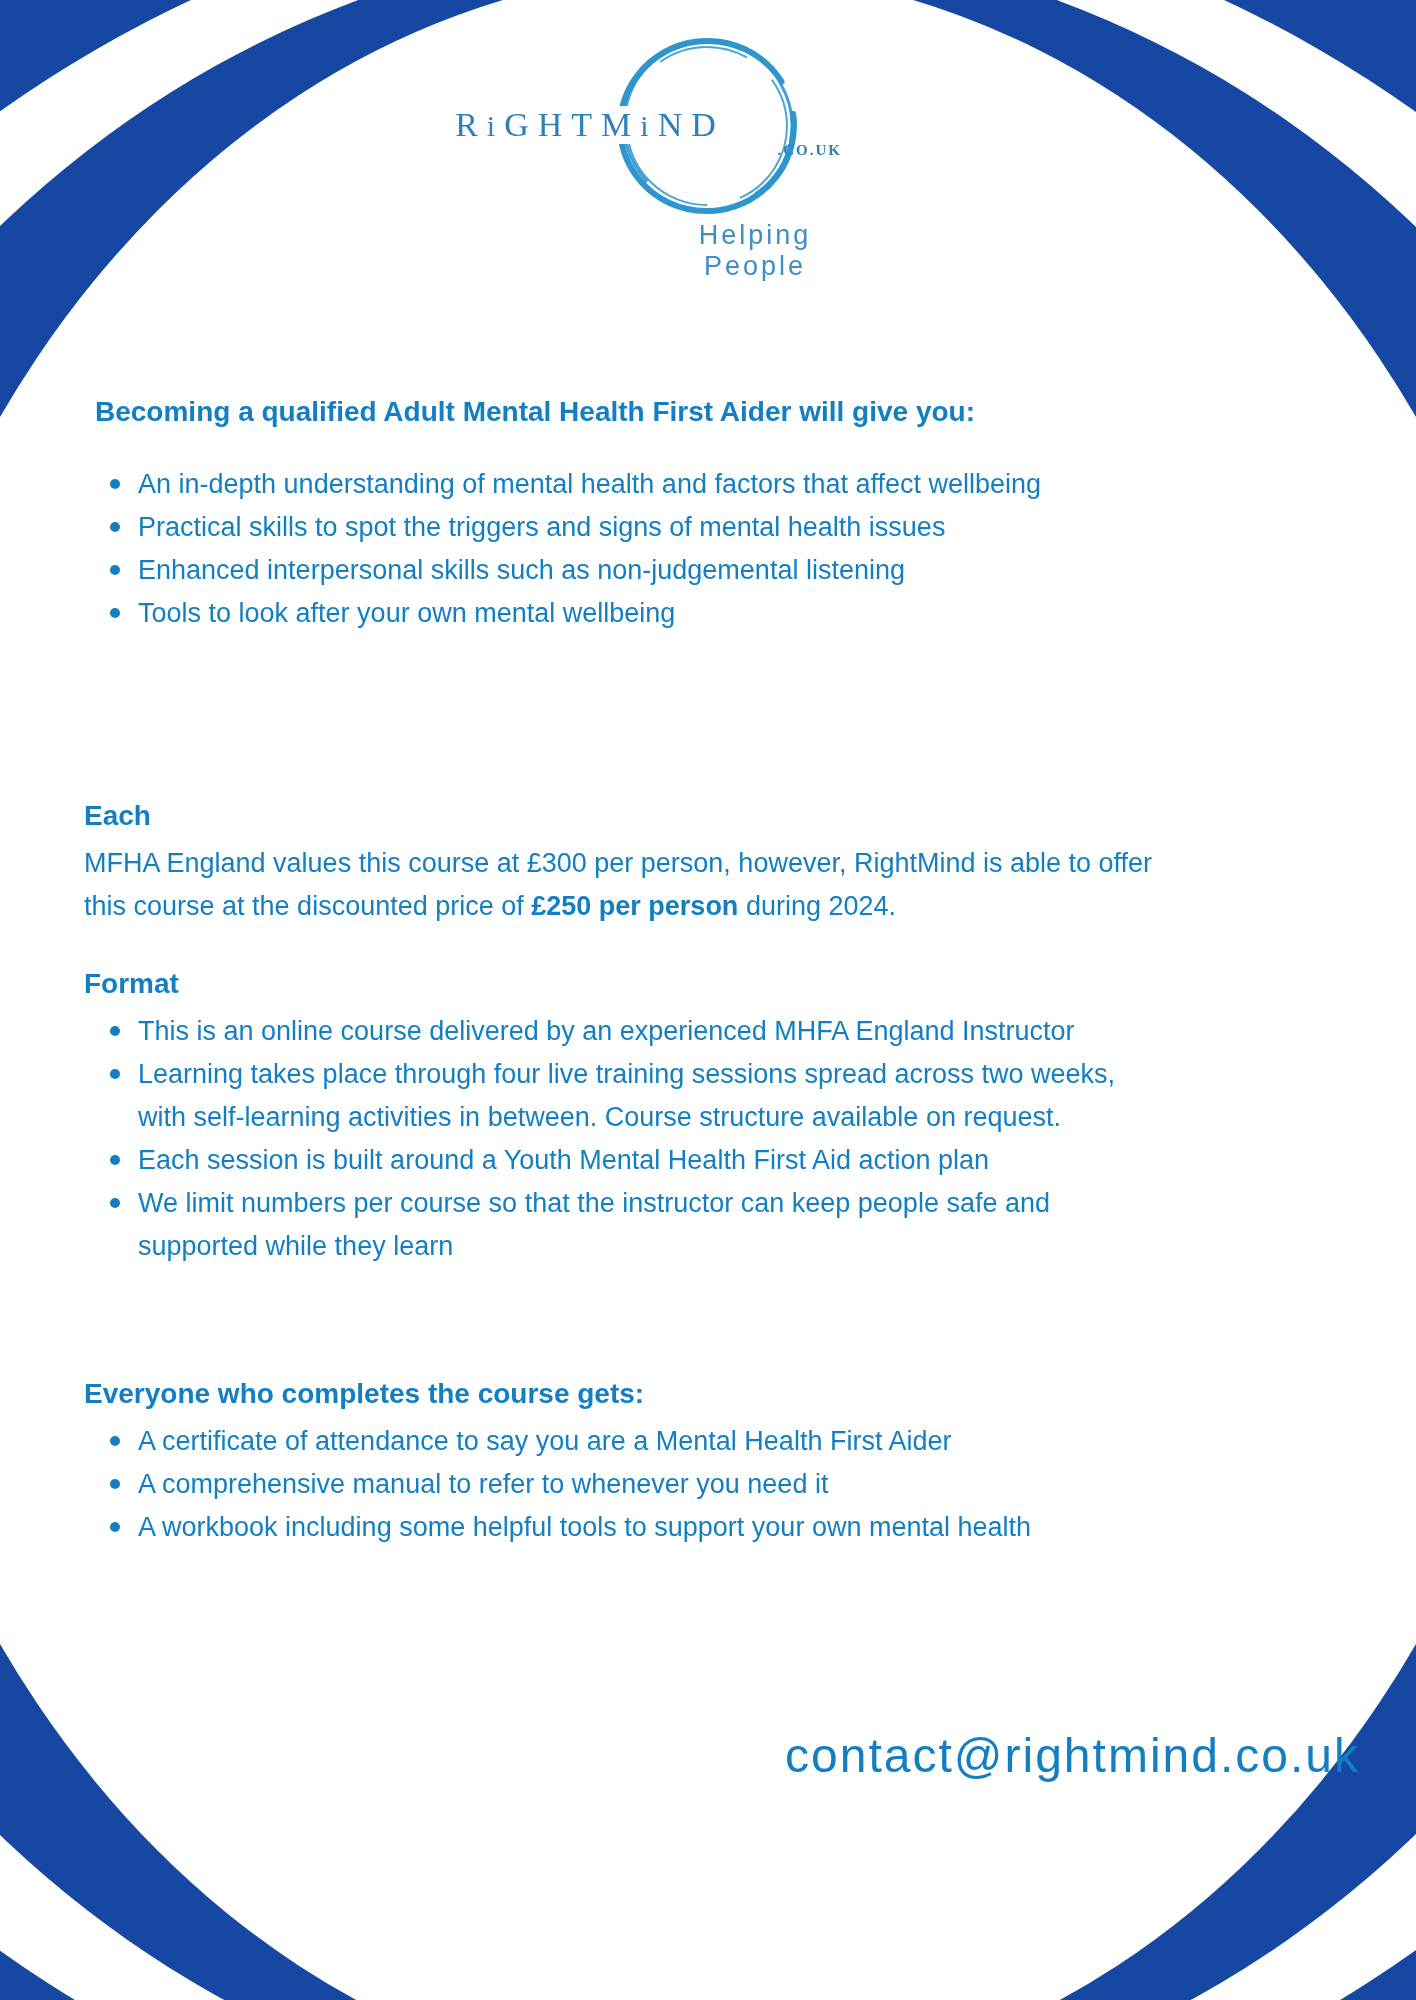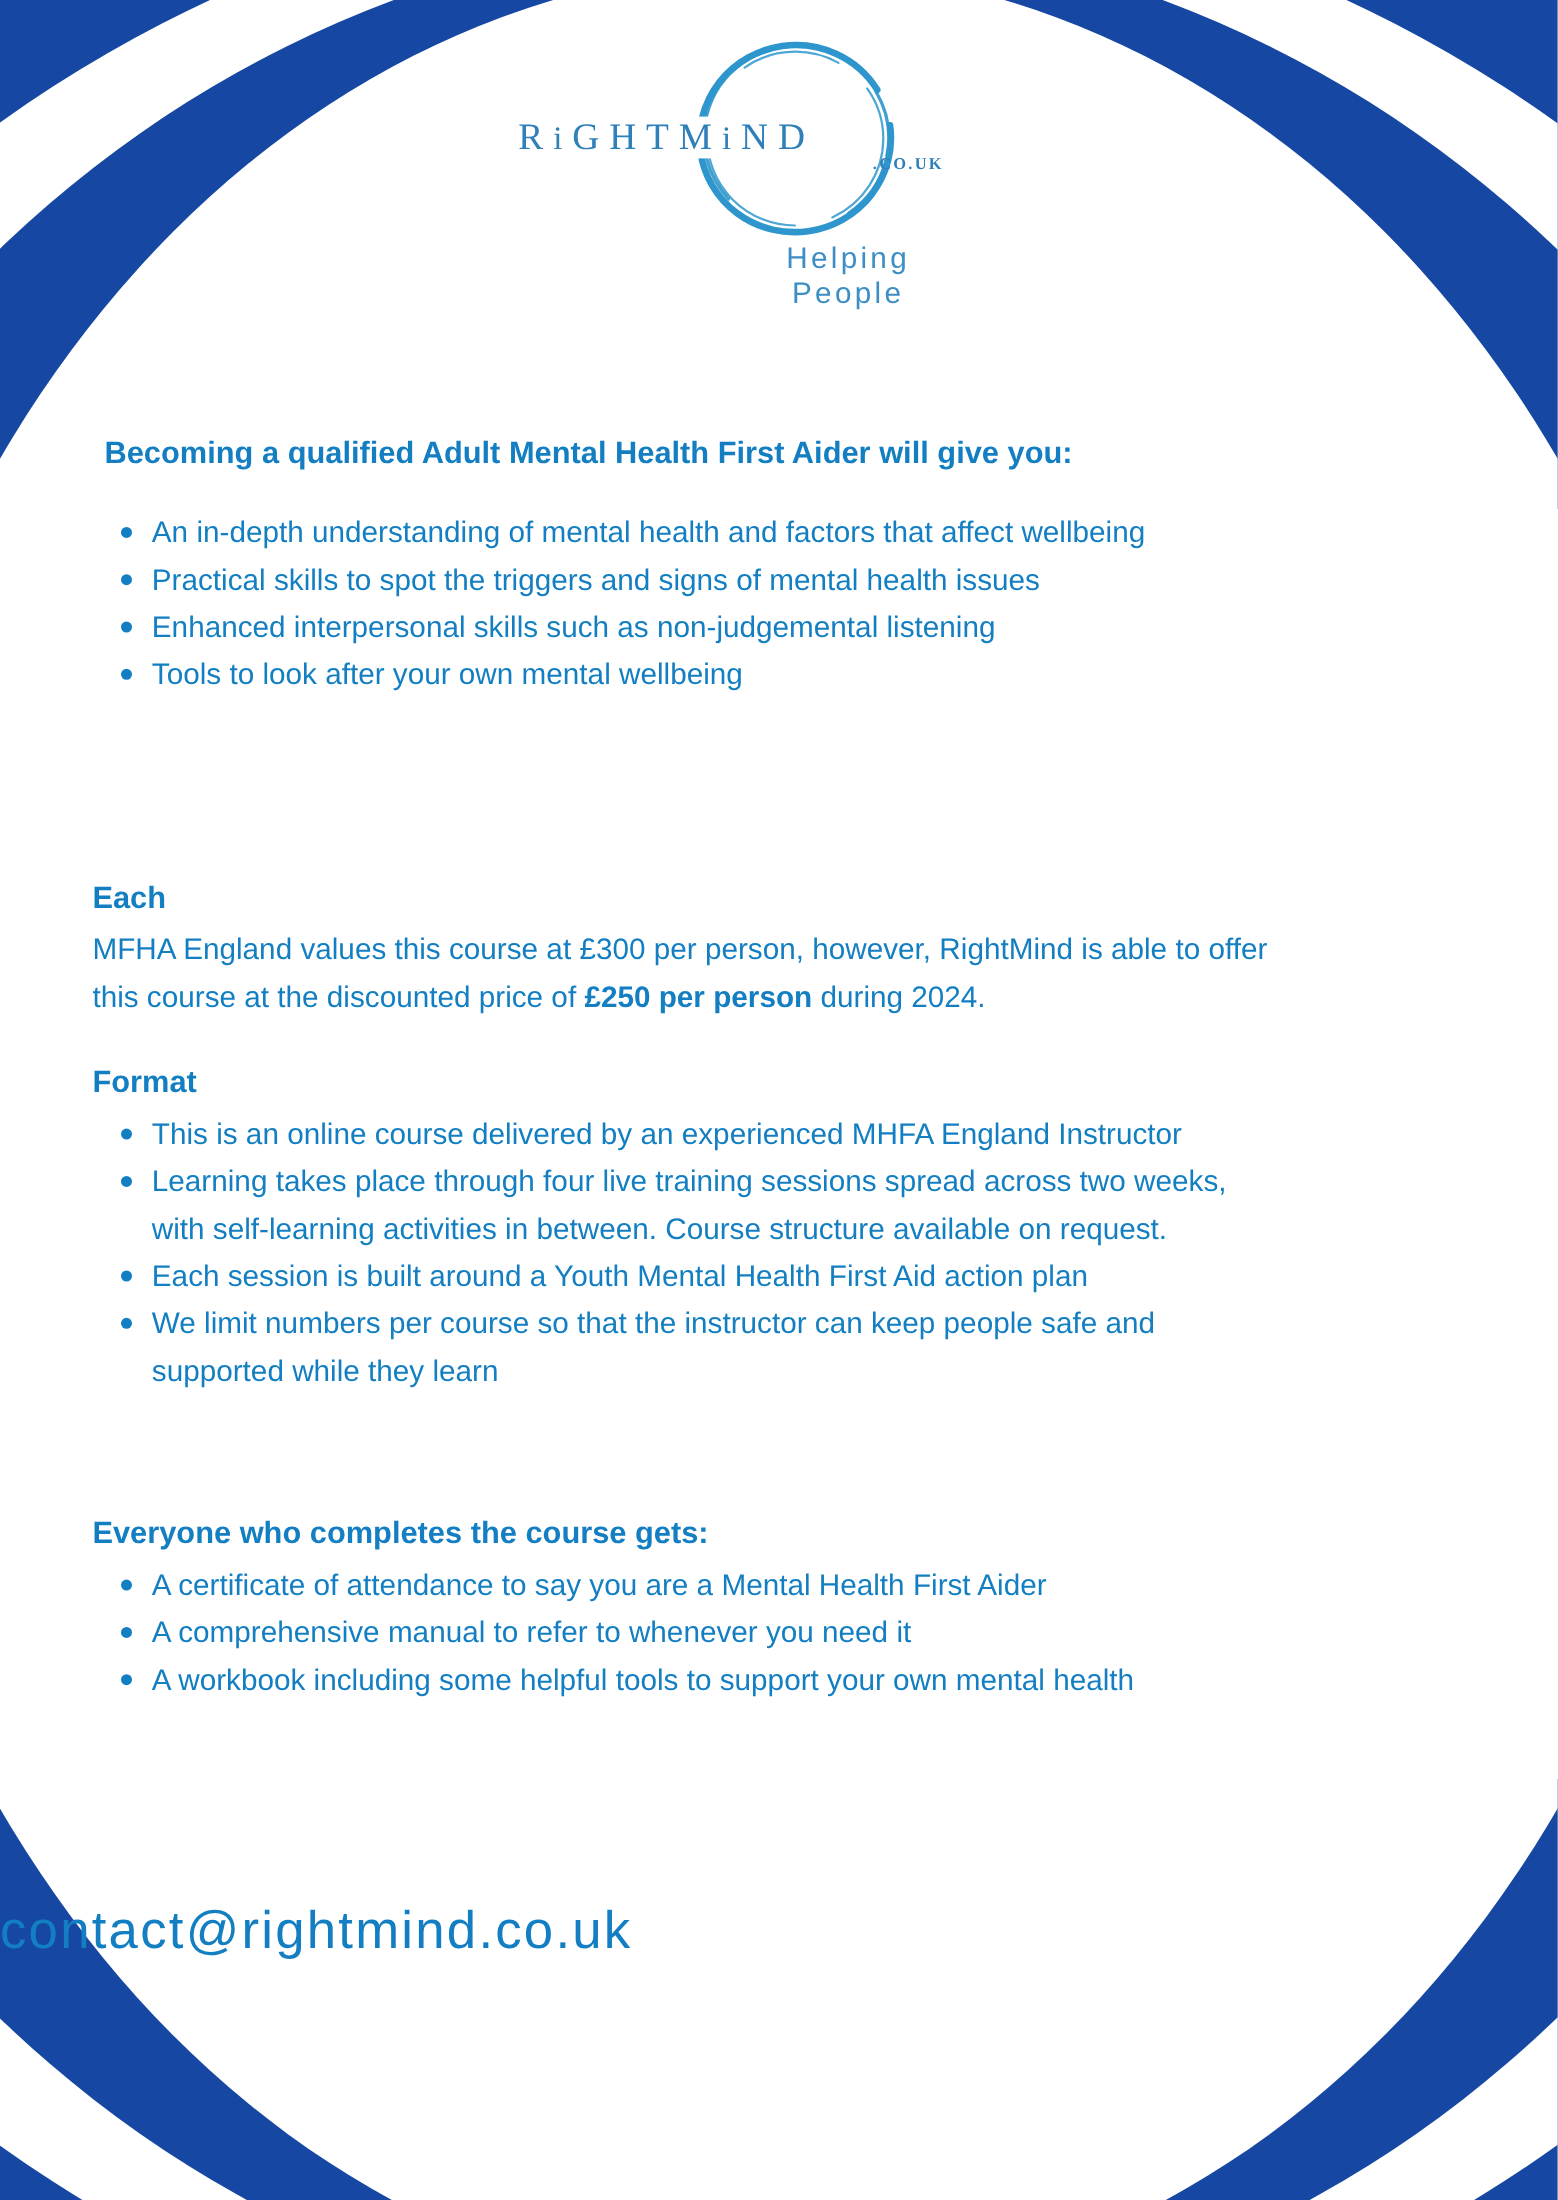--- a/index.html
+++ b/index.html
@@ -7,21 +7,21 @@
     width:1416px;height:2000px;position:relative;overflow:hidden;
     background:var(--corner-blue,#1648A3);
     font-family:"Liberation Sans", sans-serif;
   }
   .ellipse{position:absolute;border-radius:50%;}
   #ring-white-outer{left:-480px;top:-114px;width:2375px;height:2290px;background:#ffffff;}
   #ring-blue{left:-337px;top:-63px;width:2089px;height:2187px;background:var(--corner-blue,#1648A3);}
   #content-ellipse{left:-160px;top:-30px;width:1736px;height:2121px;background:#ffffff;}
 
   
-  #logo-block{position:absolute;left:0;top:0;width:1180px;height:270px;margin-left:16px;}
+  #logo-block{position:absolute;left:0;top:0;width:1180px;height:270px;}
   #logo-circle-svg{position:absolute;left:612px;top:34px;}
   #brand-name{
     position:absolute;top:106px;left:50%;transform:translateX(-50%);
     background:#ffffff;padding:0 12px;white-space:nowrap;
     font-family:"Liberation Serif", serif;
     font-size:34px;letter-spacing:9px;color:var(--logo-text-blue,#2F7FB9);
     z-index:2;
   }
   #brand-name .i-small{font-size:30px;}
   #domain-label{
@@ -57,21 +57,21 @@
   #intro-heading{left:95px;top:396px;}
   #intro-list{left:107px;top:463px;width:1045px;}
   #cost-heading{left:84px;top:800px;}
   #cost-paragraph{left:84px;top:842px;width:1075px;}
   #format-heading{left:84px;top:968px;}
   #format-list{left:107px;top:1010px;width:1045px;}
   #completion-heading{left:84px;top:1378px;}
   #completion-list{left:107px;top:1420px;width:1075px;}
 
   #contact-email{
-    position:absolute;left:0;top:1728px;width:1360px;text-align:left;
+    position:absolute;left:0;top:1728px;width:1360px;text-align:right;
     color:var(--text-blue,#137FC2);font-size:48px;letter-spacing:2px;
   }
 </style>
 </head>
 <body>
 
 <div class="ellipse" id="ring-white-outer"></div>
 <div class="ellipse" id="ring-blue"></div>
 <div class="ellipse" id="content-ellipse"></div>
 

